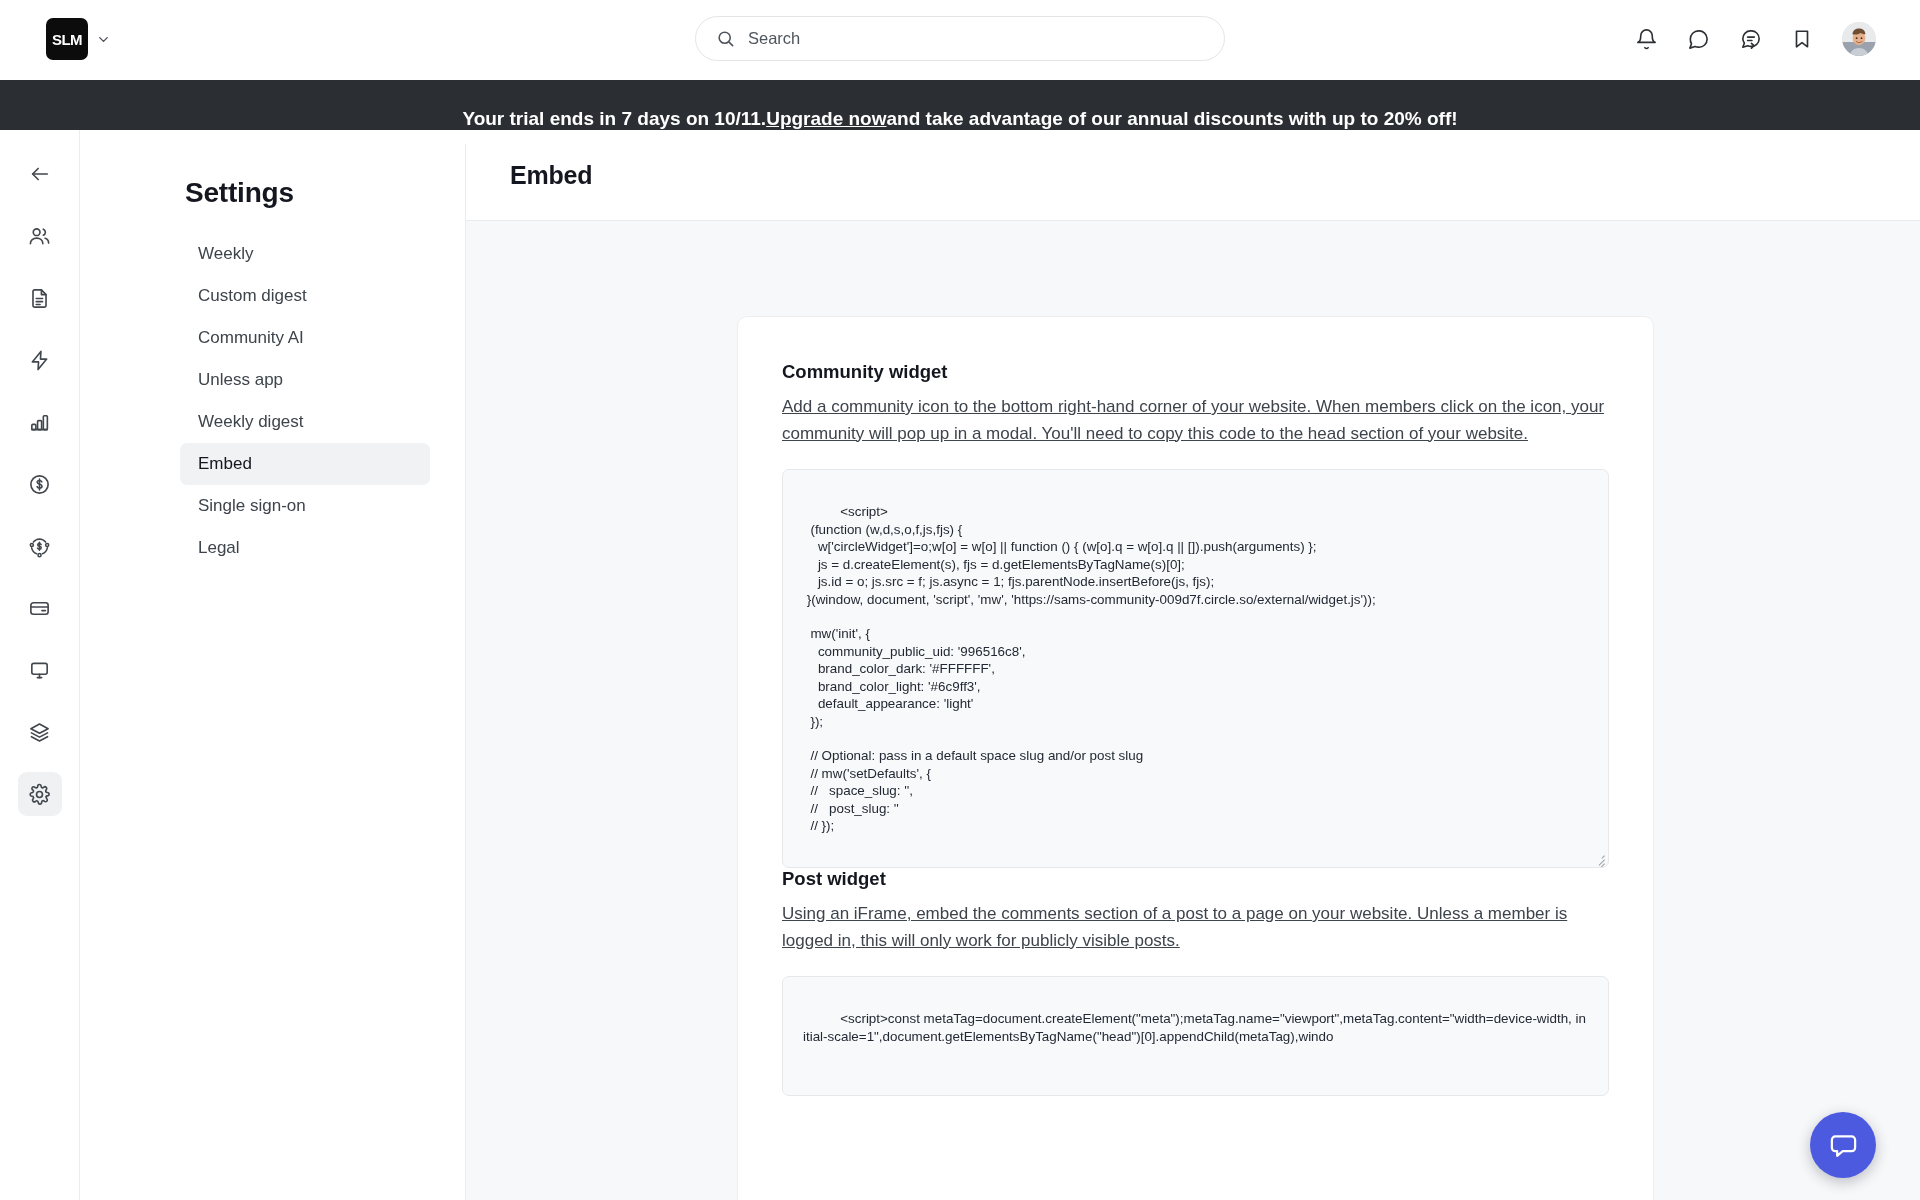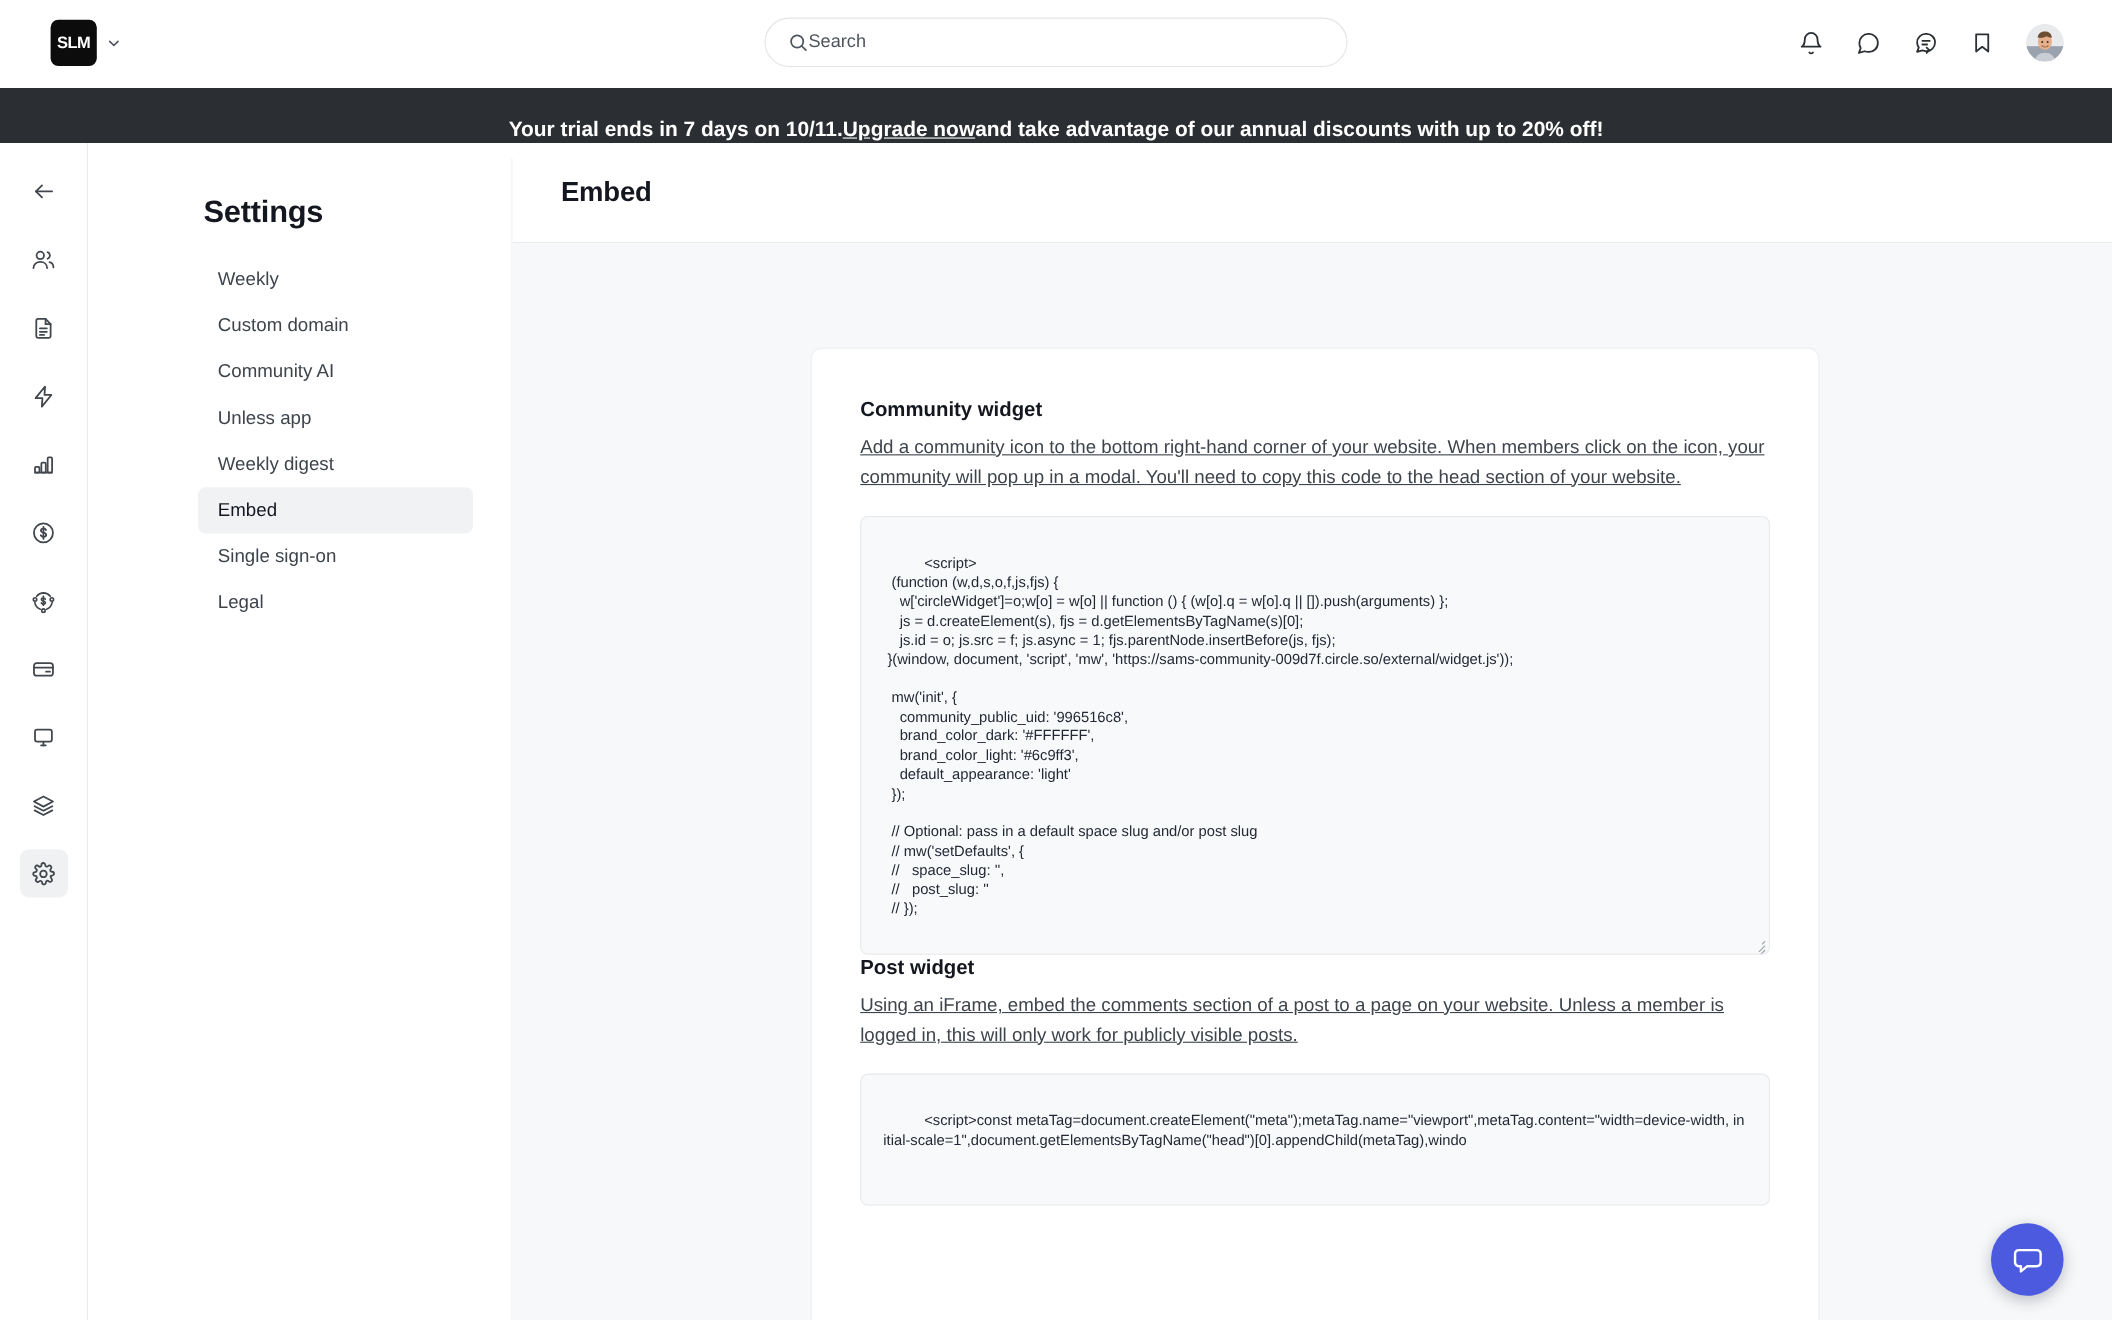--- a/index.html
+++ b/index.html
@@ -33,21 +33,21 @@
     font-family: "Liberation Sans", sans-serif;
   }
   #brand-caret { color: #4b5159; display:flex; align-items:center; }
 
   #search-wrap {
     position: absolute; left: 50%; transform: translateX(-50%);
     top: 16px;
     width: 530px; height: 45px;
     border: 1px solid #e3e5e8; border-radius: 999px;
     background: #ffffff;
-    display: flex; align-items: center; padding: 18px 20px; 
+    display: flex; align-items: center; padding: 18px 20px; gap: 13px;
   }
   #search-wrap .ph {
     font-size: 16.5px; color: #4f555d;
   }
 
   #top-actions {
     position: absolute; right: 44px; top: 16px;
     display: flex; align-items: center; gap: 29px; height: 46px;
   }
   .top-icon { color: #2c3034; display: flex; align-items:center; cursor: pointer; }
@@ -371,21 +371,21 @@
     </span>
   </div>
 </div>
 
 <div id="settings-nav">
   <h2 id="settings-title">Settings</h2>
   <div class="nav-item">
       <span>Weekly</span>
     </div>
   <div class="nav-item">
-      <span>Custom domain</span>
+      <span>Custom digest</span>
     </div>
   <div class="nav-item">
       <span>Community AI</span>
     </div>
   <div class="nav-item">
       <span>Unless app</span>
     </div>
   <div class="nav-item">
       <span>Weekly digest</span>
     </div>

